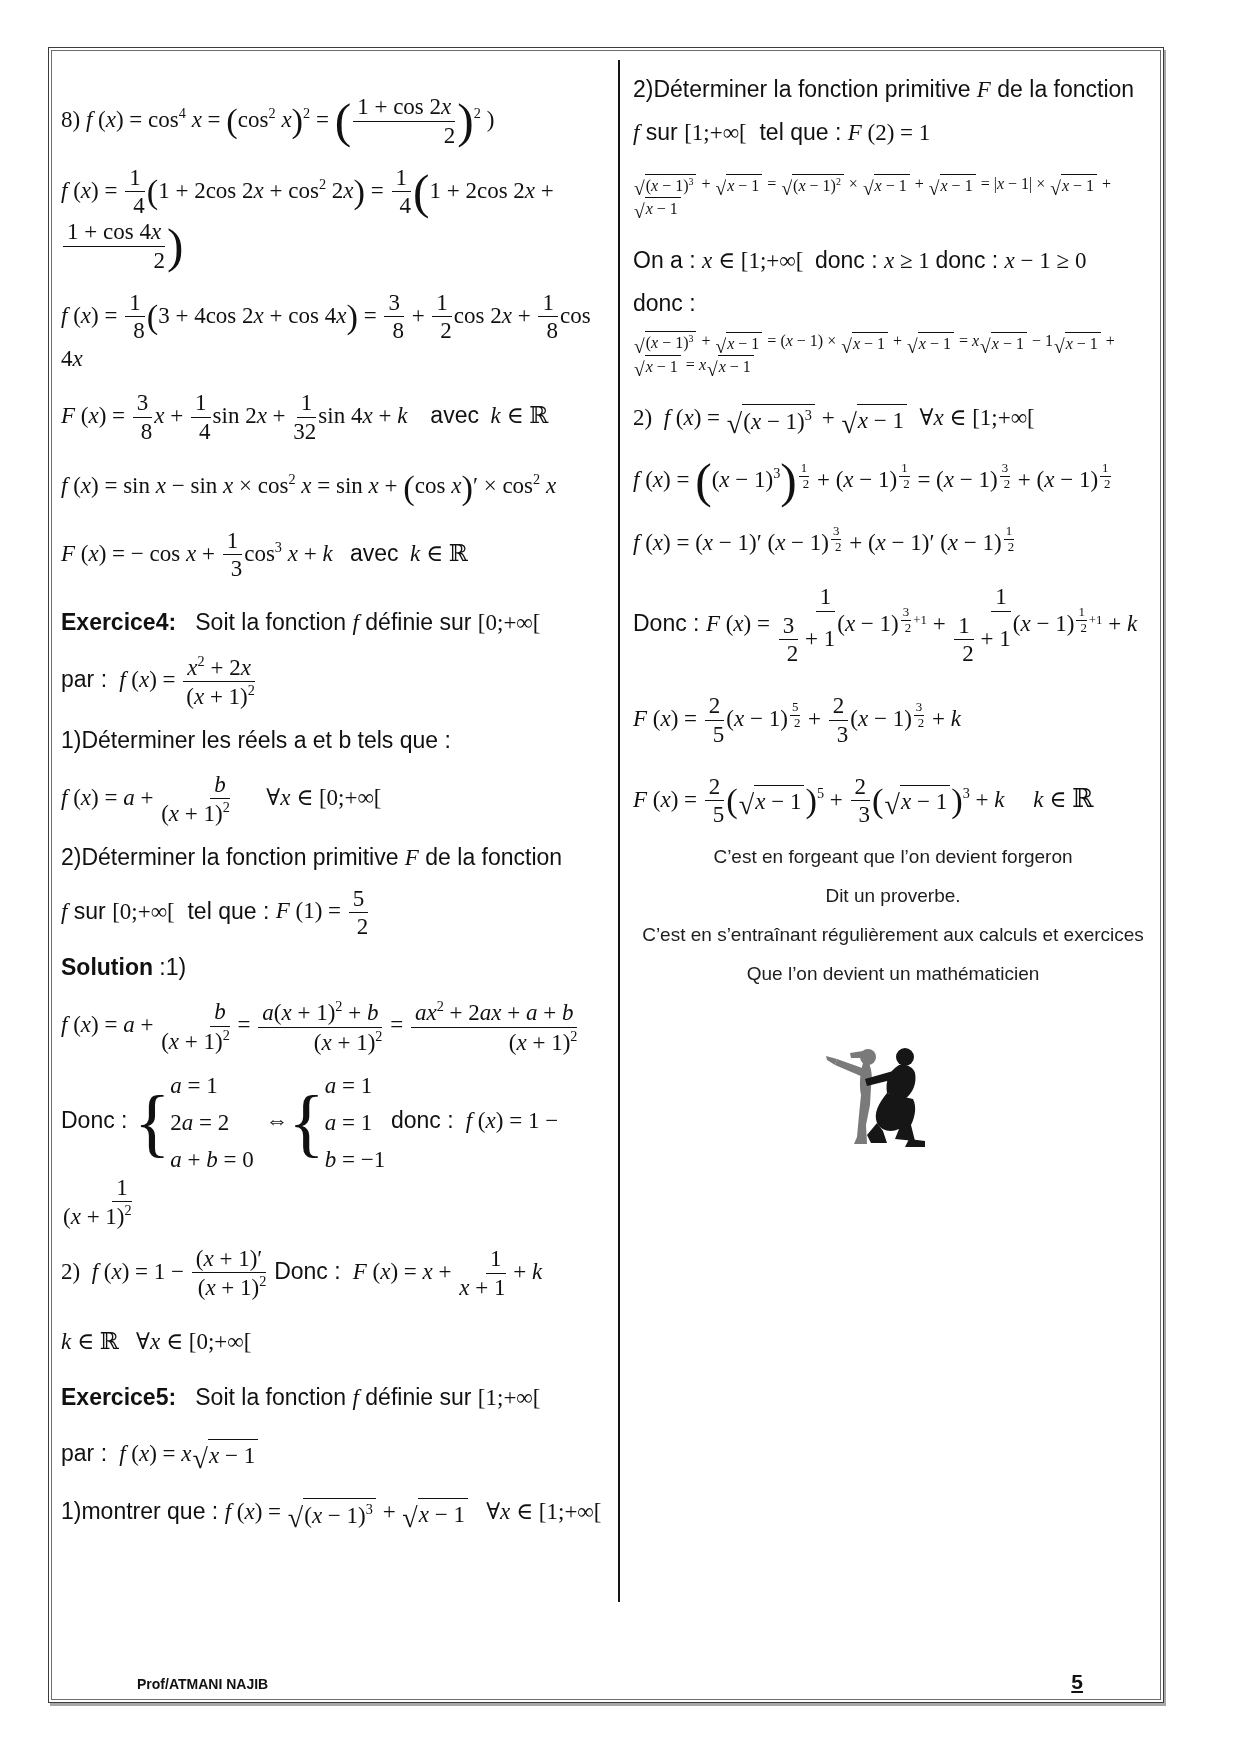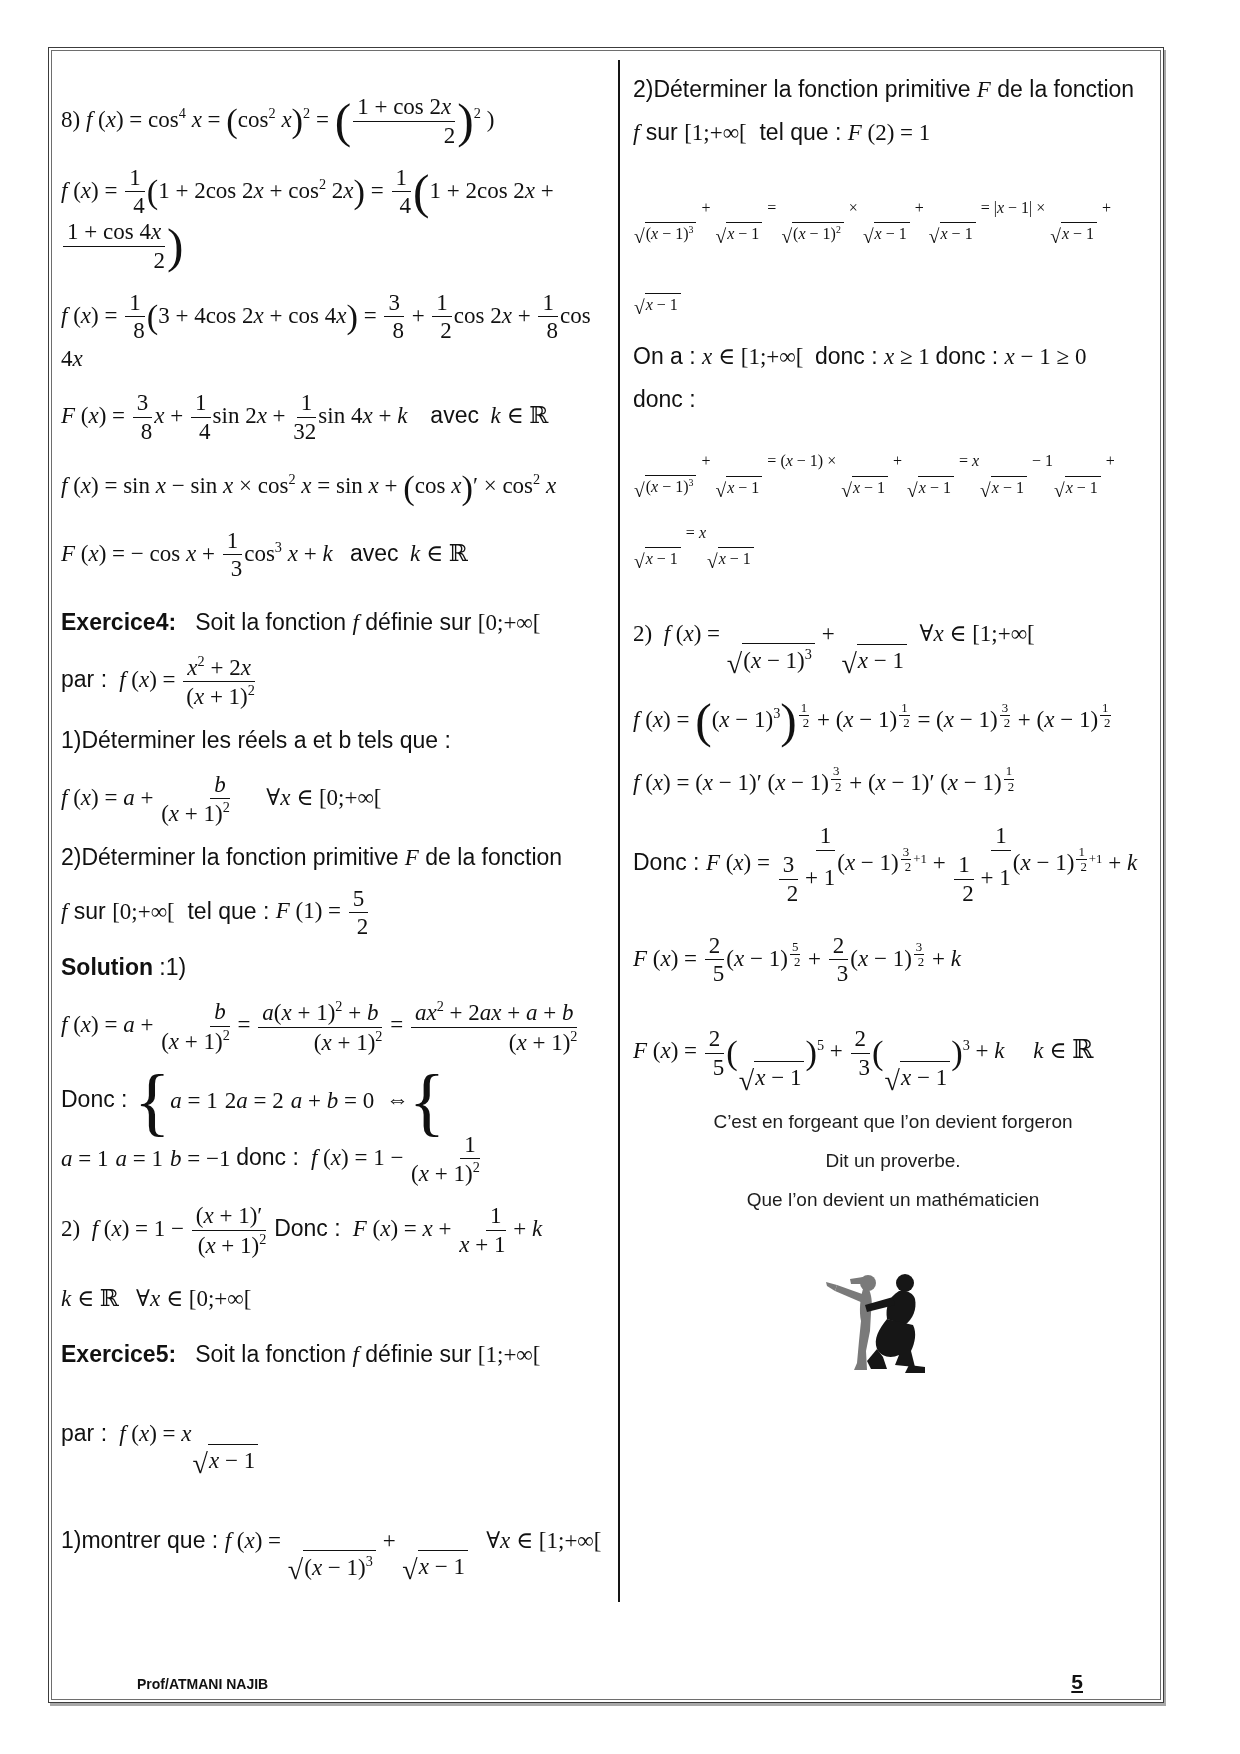--- a/index.html
+++ b/index.html
@@ -41,26 +41,26 @@
   sup.sf .fr { vertical-align:middle; line-height:1.05; }
   sup.sf .fr > .nu { border-bottom-width:1px; padding:0 2px; }
 
   .fr { display:inline-flex; flex-direction:column; align-items:flex-end; vertical-align:middle; line-height:1.12; text-align:center; margin:0 2px; }
   .fr > .nu { border-bottom:1.6px solid #111; padding:0 4px 1px; }
   .fr > .de { padding-top:1px; }
   .fr .fr { margin:0 1px; }
 
   .sq { display:inline-flex; align-items:stretch; vertical-align:middle; white-space:nowrap; margin:0 1px; }
   .sq > .rd { font-size:1.22em; line-height:1; align-self:flex-end; transform:translateY(2px); }
-  .sq > .ov { border-top:1.8px solid #111; padding:1px 3px 0 1px;margin-top:48px; }
+  .sq > .ov { border-top:1.8px solid #111; padding:1px 3px 0 1px; }
 
   .bp  { font-size:1.5em; font-weight:300; vertical-align:middle; line-height:0.8; }
   .bp2 { font-size:2.15em; font-weight:200; vertical-align:middle; line-height:0.72; }
   .br  { font-size:3.3em; font-weight:200; vertical-align:middle; line-height:0.8; }
-  .sys { display:inline-flex; flex-direction:row; gap:7px; vertical-align:middle; text-align:left; }
+  .sys { display:inline-flex; flex-direction:column; gap:7px; vertical-align:middle; text-align:left; }
   .bb  { font-size:1.12em; }
 
   .quote { margin-top:18px; text-align:center; font-family:"Liberation Sans","DejaVu Sans",sans-serif; font-size:19px; color:#1d1d1d; }
   .quote p { margin:17px 0; }
 
   .figure { margin-top:58px; margin-left:188px; width:130px; height:115px; }
 
   .footer { position:absolute; left:0; right:0; bottom:8px; height:26px; }
   .footer-author { position:absolute; left:88px; bottom:2px; font-family:"Liberation Sans","DejaVu Sans",sans-serif; font-weight:700; font-size:14px; }
   .footer-page { position:absolute; right:80px; bottom:0; font-family:"Liberation Sans","DejaVu Sans",sans-serif; font-weight:700; font-size:21px; text-decoration:underline; }
@@ -295,20 +295,21 @@
           <span class="nu">2</span>
           <span class="de">3</span>
         </span><span class="bp">(</span><span class="sq">
           <span class="rd">√</span>
           <span class="ov"><i>x</i> − 1</span>
         </span><span class="bp">)</span><sup>3</sup> + <i>k</i>&nbsp;&nbsp;&nbsp;&nbsp;&nbsp;<i>k</i> ∈ <span class="bb">ℝ</span></div>
 
     <div class="quote">
       <p>C’est en forgeant que l’on devient forgeron</p>
       <p>Dit un proverbe.</p>
+      <p>C’est en s’entraînant régulièrement aux calculs et exercices</p>
       <p>Que l’on devient un mathématicien</p>
     </div>
 
     <div class="figure">
       <svg viewBox="0 0 130 115" width="130" height="115">
         <g fill="#7a7a7a">
           <circle cx="47" cy="14" r="8"></circle>
           <path d="M42 8 L29 10 L30 15 L42 15 Z"></path>
           <path d="M42 20 C39 30 38 42 40 52 L38 72 L36 94 L33 101 L46 101 L45 82 L49 62 L50 44 C52 32 50 26 48 20 Z"></path>
           <path d="M44 26 L16 16 L14 22 L42 34 Z"></path>

